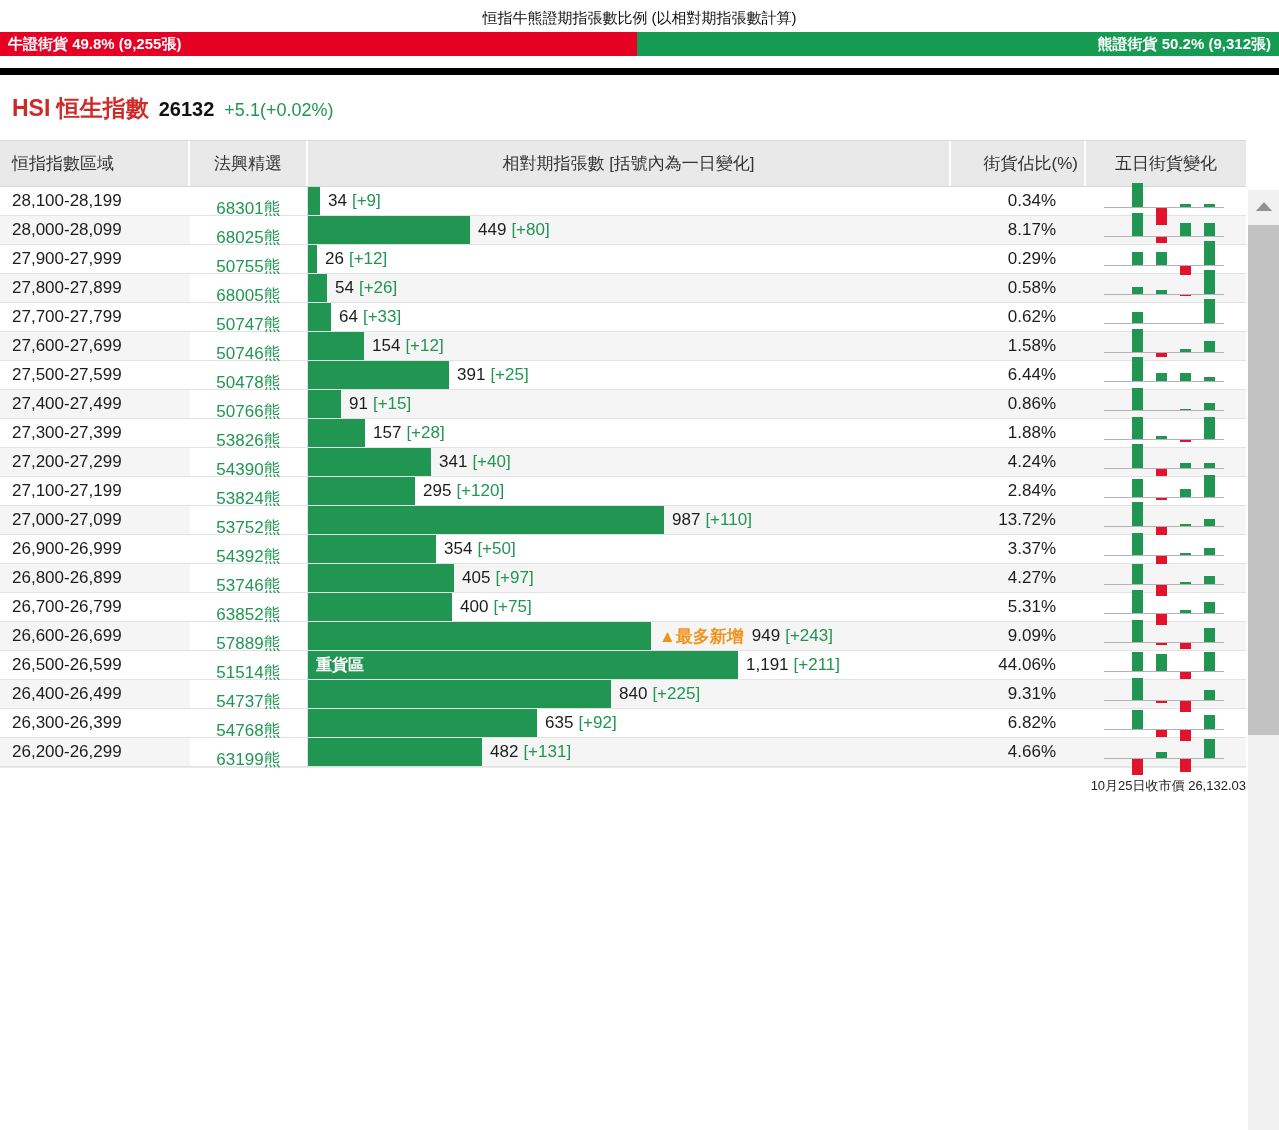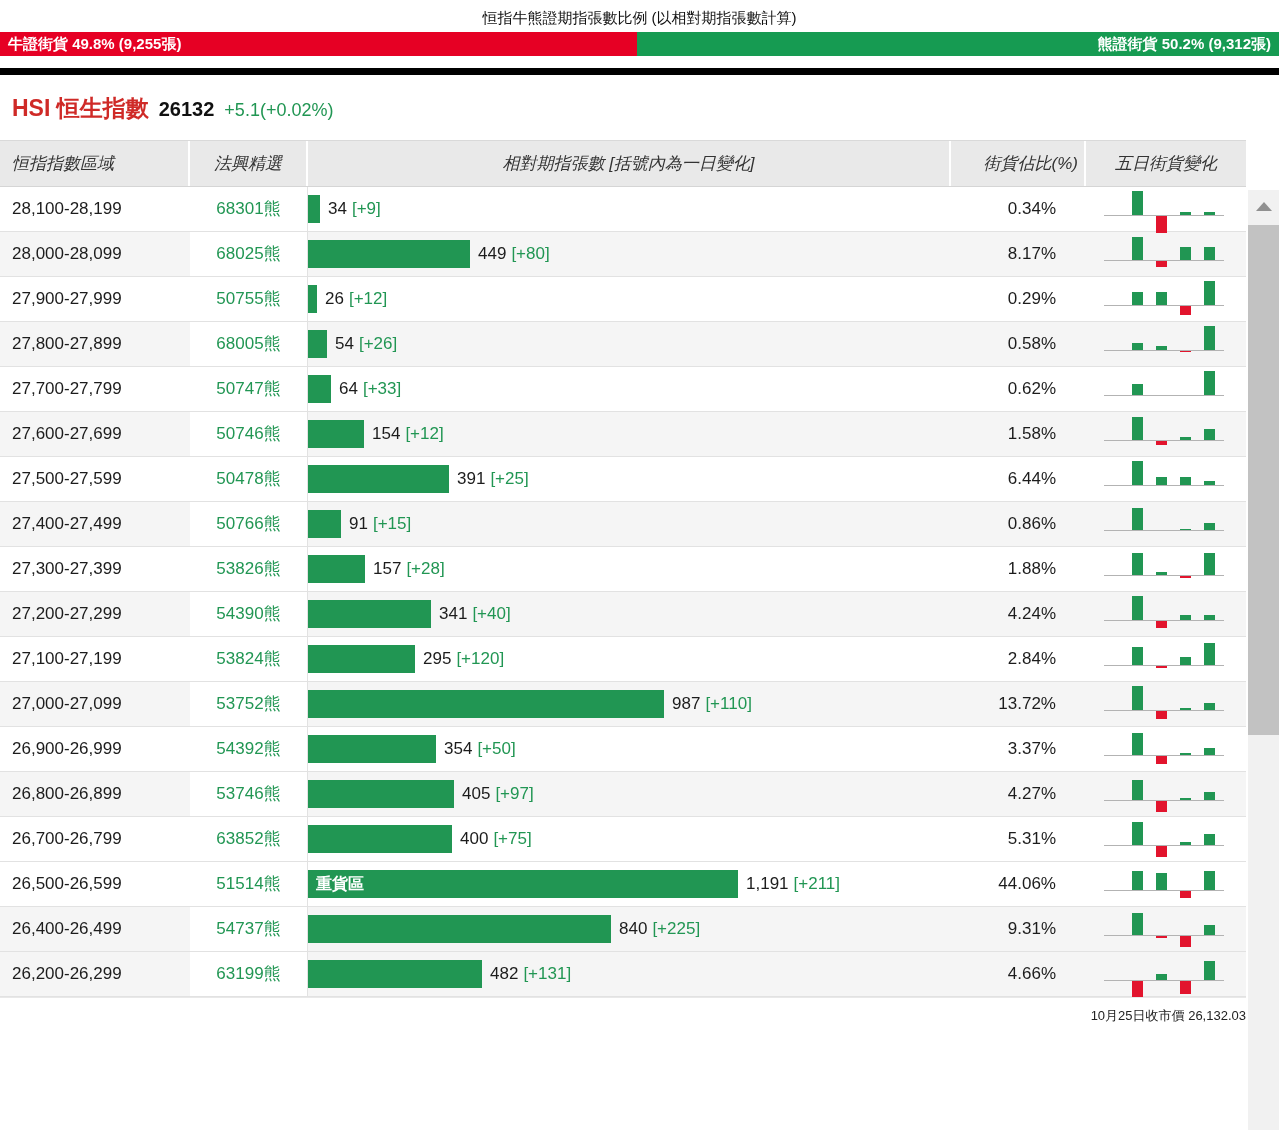--- a/index.html
+++ b/index.html
@@ -18,30 +18,30 @@
   .dark-divider { width:100%; height:7px; background:#000; margin-top:12px; }
 
   .hsi-line { margin:18px 0 0 12px; display:flex; align-items:baseline; gap:10px; }
   .hsi-name { color:var(--hsi-red); font-size:23px; font-weight:700; }
   .hsi-value { color:#111; font-size:20px; font-weight:700; }
   .hsi-change { color:var(--bar-green); font-size:18px; }
 
   .tbl { margin-top:16px; width:1246px; }
   .thead { display:flex; height:47px; background:#e9e9e9; border-top:1px solid #d9d9d9;
     border-bottom:1px solid #d5d5d5; align-items:center; font-size:17px; color:#333; font-weight:500; }
-  .thead .th { border-right:2px solid #fff; height:100%; display:flex; align-items:center;font-style:italic; }
+  .thead .th { border-right:2px solid #fff; height:100%; display:flex; align-items:center; }
   .c1 { width:190px; padding-left:12px; }
   .c2 { width:118px; justify-content:center; text-align:center; }
   .c3 { width:643px; justify-content:center; text-align:center; }
   .c4 { width:135px; justify-content:flex-end; text-align:right; }
   .thead .c4 { padding-right:6px; }
   .c5 { width:160px; justify-content:center; text-align:center; }
   .thead .c5 { border-right:none; }
 
-  .tr { display:flex; height:45px; align-items:center; background:#fff;
+  .tr { display:flex; height:29px; align-items:center; background:#fff;
     border-bottom:1px solid #e2e2e2; font-size:17px; color:#1c1c1c; }
   .tr.alt { background:#f5f5f5; }
   .tr .col-range { width:190px; padding-left:12px; }
   .tr .col-code { width:118px; text-align:center; background:#fff; color:var(--bar-green);
     height:100%; line-height:44px; border-right:1px solid #e2e2e2; cursor:pointer; }
   .tr .col-bar { width:643px; display:flex; align-items:center; height:100%; }
   .bar { height:28px; background:var(--bar-green); flex:none; display:flex; align-items:center; }
   .inbar { color:#fff; font-weight:700; font-size:16px; padding-left:8px; white-space:nowrap; }
   .badge { color:var(--badge-orange); font-weight:600; margin-left:8px; white-space:nowrap; }
   .val { margin-left:8px; color:#1c1c1c; white-space:nowrap; }
@@ -433,20 +433,42 @@
       <div class="spark">
         <div class="sline"></div>
       <div class="sbar up" style="left: 28px; height: 23px; bottom: 15px;"></div>
               <div class="sbar down" style="left: 52px; height: 11px; top: 27px;"></div>
               <div class="sbar up" style="left: 76px; height: 3px; bottom: 15px;"></div>
               <div class="sbar up" style="left: 100px; height: 11px; bottom: 15px;"></div>
             </div>
     </div>
   </div>
 
+  <div class="tr alt">
+    <div class="col-range">26,600-26,699</div>
+    <div class="col-code">57889熊</div>
+    <div class="col-bar">
+      <div class="bar" style="width: 343px;">
+        <span class="inbar"></span>
+      </div>
+      <span class="badge">▲最多新增</span>
+      <span class="val">949</span>
+      <span class="chg">[+243]</span>
+    </div>
+    <div class="col-pct">9.09%</div>
+    <div class="col-spark">
+      <div class="spark">
+        <div class="sline"></div>
+      <div class="sbar up" style="left: 28px; height: 22px; bottom: 15px;"></div>
+              <div class="sbar down" style="left: 52px; height: 2px; top: 27px;"></div>
+              <div class="sbar down" style="left: 76px; height: 6px; top: 27px;"></div>
+              <div class="sbar up" style="left: 100px; height: 14px; bottom: 15px;"></div>
+            </div>
+    </div>
+  </div>
 
   <div class="tr">
     <div class="col-range">26,500-26,599</div>
     <div class="col-code">51514熊</div>
     <div class="col-bar">
       <div class="bar" style="width: 430px;">
         <span class="inbar">重貨區</span>
       </div>
 
       <span class="val">1,191</span>
@@ -480,20 +502,42 @@
       <div class="spark">
         <div class="sline"></div>
       <div class="sbar up" style="left: 28px; height: 22px; bottom: 15px;"></div>
               <div class="sbar down" style="left: 52px; height: 2px; top: 27px;"></div>
               <div class="sbar down" style="left: 76px; height: 11px; top: 27px;"></div>
               <div class="sbar up" style="left: 100px; height: 10px; bottom: 15px;"></div>
             </div>
     </div>
   </div>
 
+  <div class="tr">
+    <div class="col-range">26,300-26,399</div>
+    <div class="col-code">54768熊</div>
+    <div class="col-bar">
+      <div class="bar" style="width: 229px;">
+        <span class="inbar"></span>
+      </div>
+
+      <span class="val">635</span>
+      <span class="chg">[+92]</span>
+    </div>
+    <div class="col-pct">6.82%</div>
+    <div class="col-spark">
+      <div class="spark">
+        <div class="sline"></div>
+      <div class="sbar up" style="left: 28px; height: 19px; bottom: 15px;"></div>
+              <div class="sbar down" style="left: 52px; height: 7px; top: 27px;"></div>
+              <div class="sbar down" style="left: 76px; height: 11px; top: 27px;"></div>
+              <div class="sbar up" style="left: 100px; height: 14px; bottom: 15px;"></div>
+            </div>
+    </div>
+  </div>
 
   <div class="tr alt">
     <div class="col-range">26,200-26,299</div>
     <div class="col-code">63199熊</div>
     <div class="col-bar">
       <div class="bar" style="width: 174px;">
         <span class="inbar"></span>
       </div>
 
       <span class="val">482</span>

